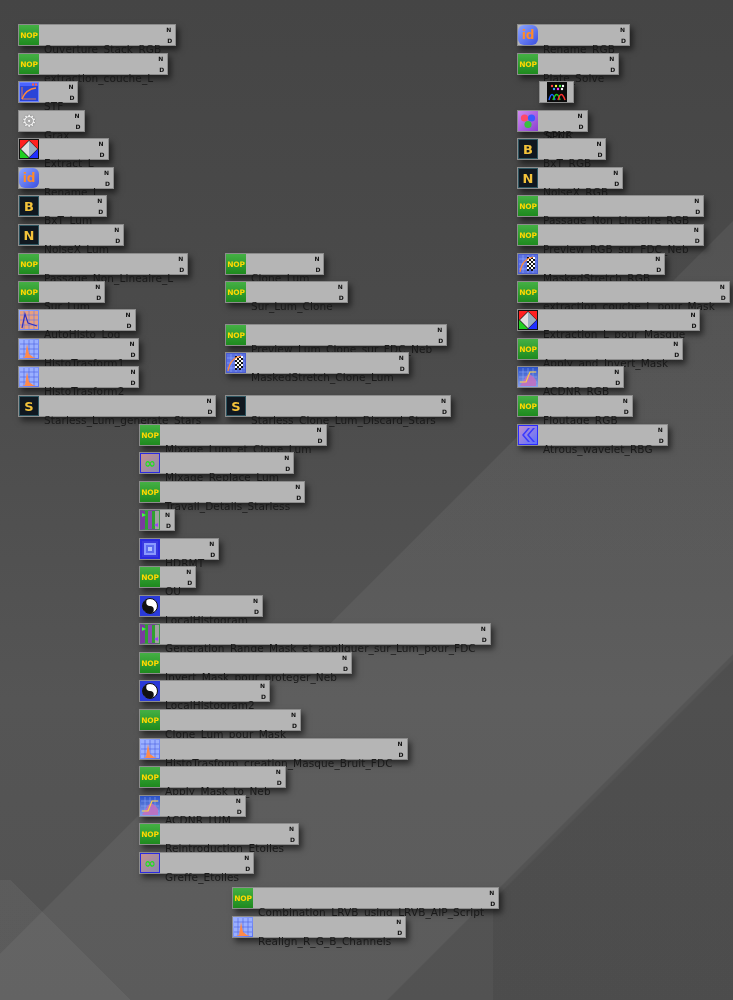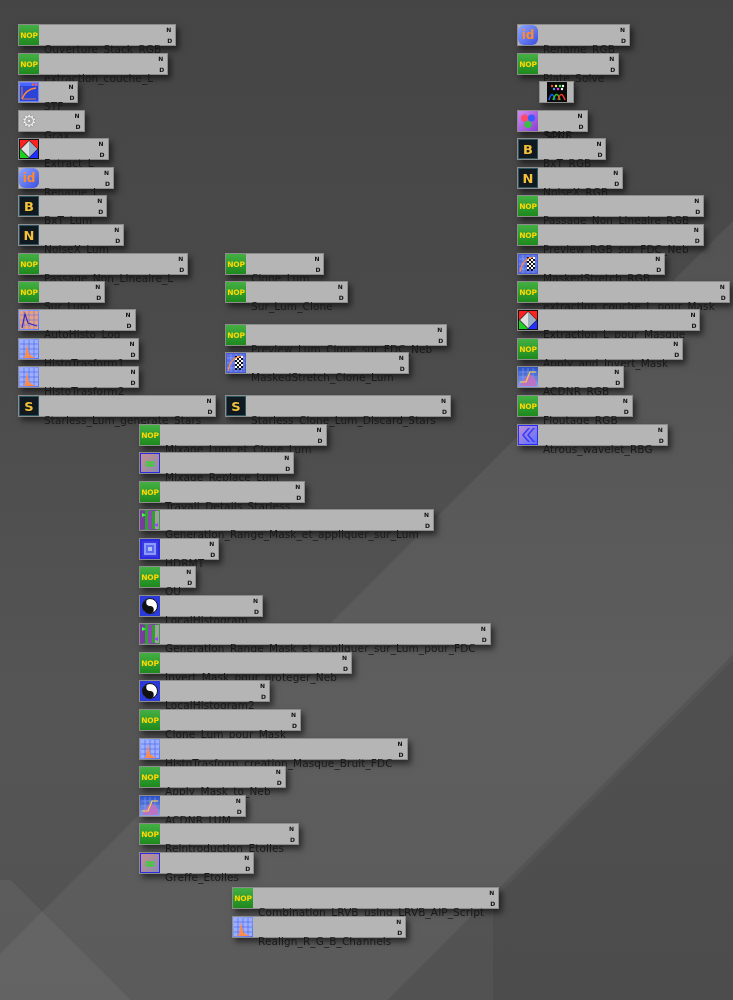--- a/index.html
+++ b/index.html
@@ -319,21 +319,20 @@
         <svg width="18" height="18" viewBox="0 0 18 18">
           <rect x="0" y="0" width="4" height="18" fill="#7a3aa0"></rect>
           <rect x="4" y="0" width="3" height="18" fill="#30a030"></rect>
           <rect x="7" y="0" width="4" height="18" fill="#8a4ab0"></rect>
           <rect x="11" y="0" width="3" height="18" fill="#30a030"></rect>
           <rect x="14" y="0" width="4" height="18" fill="#a0a0a0"></rect>
           <polygon points="1,2 5,4 1,6" fill="#40ff40"></polygon>
           <polygon points="17,12 13,14 17,16" fill="#a040ff"></polygon>
         </svg>
       </span>
-      <span class="label">Generation_Range_Mask_et_appliquer_sur_Lum</span>
       <span class="nd">
         <span>N</span>
         <span>D</span>
       </span>
     </div>
     <div class="node" style="left: 139px; top: 538px;">
       <span class="icon i-hdr">
         <svg width="18" height="18" viewBox="0 0 18 18">
           <rect x="1" y="1" width="16" height="16" fill="#3a3ae0"></rect>
           <rect x="3" y="3" width="12" height="12" fill="#8a9aff"></rect>

